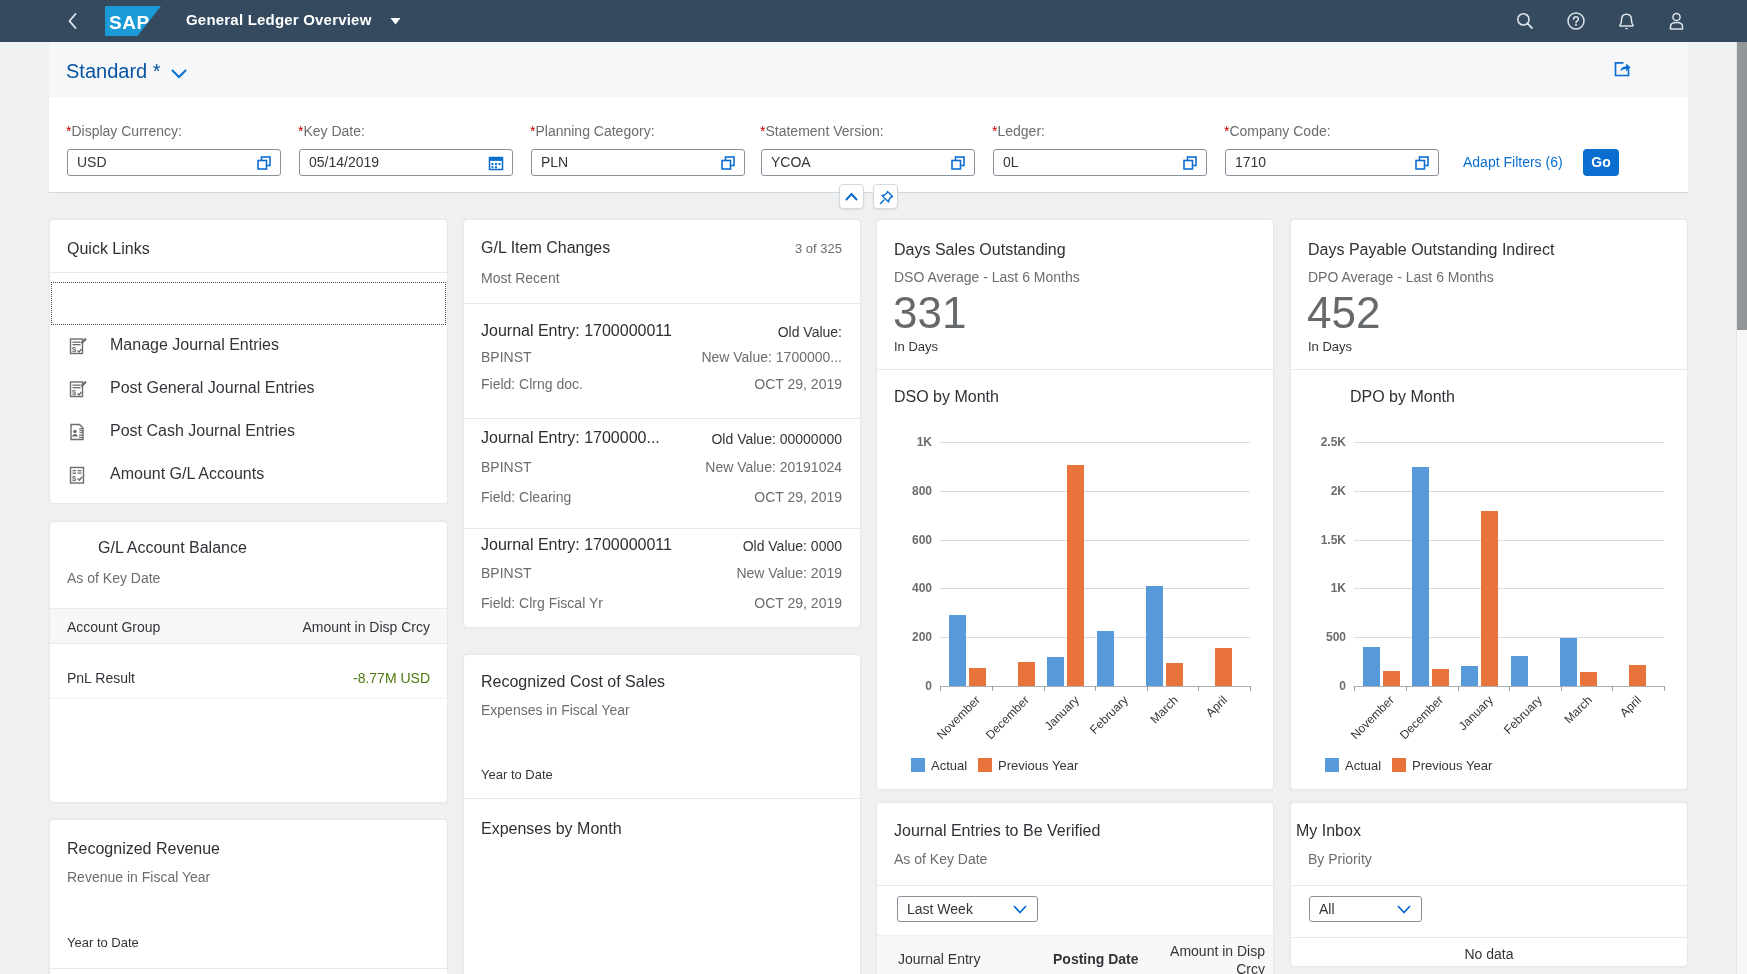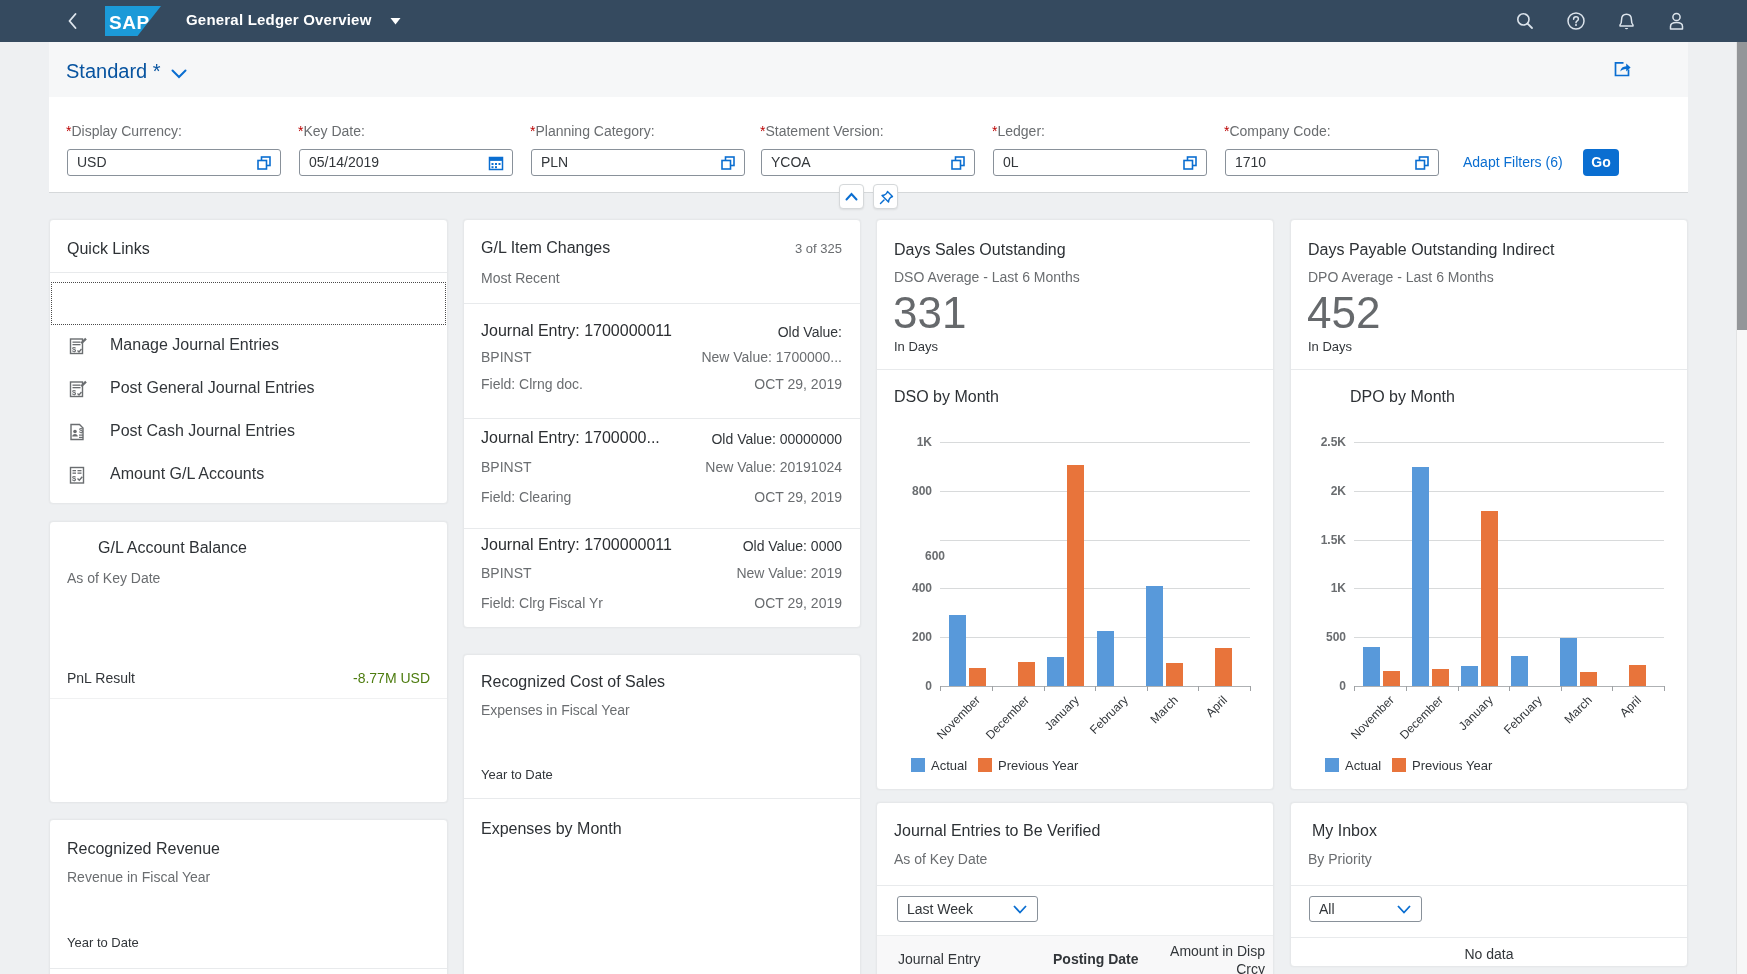--- a/index.html
+++ b/index.html
@@ -174,20 +174,24 @@
       <text x="5" y="17" font-size="7.5" font-weight="bold" fill="#6a6d70" font-family="Liberation Sans,sans-serif">$</text>
       <path d="M10.5 14.5 l1.8 1.8 l3 -3.5" fill="none" stroke="#6a6d70" stroke-width="1.4"></path>
     </svg>
     <span class="qt">Amount G/L Accounts</span>
   </div>
 </div>
 
 <div class="card" id="gab" style="left:49px;top:521px;width:399px;height:282px;">
   <div class="ct abs" style="left:17px;top:17px;margin-left:31px;">G/L Account Balance</div>
   <div class="cs abs" style="left:17px;top:48px;">As of Key Date</div>
+  <div class="abs" style="left:0;top:86px;width:100%;height:36px;background:#f7f7f8;border-top:1px solid #e8eaec;border-bottom:1px solid #e8eaec;">
+    <div class="abs" style="left:17px;top:10px;font-size:14px;color:#32363a;">Account Group</div>
+    <div class="abs" style="right:17px;top:10px;font-size:14px;color:#32363a;">Amount in Disp Crcy</div>
+  </div>
   <div class="abs" style="left:17px;top:148px;font-size:14px;color:#32363a;">PnL Result</div>
   <div class="abs" style="right:17px;top:148px;font-size:14px;color:#4d7c0f;">-8.77M USD</div>
   <div class="sep" style="top:176px;background:#f0f1f2;"></div>
 </div>
 
 <div class="card" id="rr" style="left:49px;top:819px;width:399px;height:300px;">
   <div class="ct abs" style="left:17px;top:20px;">Recognized Revenue</div>
   <div class="cs abs" style="left:17px;top:49px;">Revenue in Fiscal Year</div>
   <div class="abs" style="left:17px;top:115px;font-size:13px;color:#32363a;">Year to Date</div>
   <div class="sep" style="top:148px;"></div>
@@ -243,21 +247,21 @@
   <div class="gridline" style="left:63px;width:310px;top:466px;background:#aeb1b4;"></div>
     <div class="abs" style="left:63px;top:466px;width:1px;height:5px;background:#9ea1a4;"></div>
     <div class="abs" style="left:115px;top:466px;width:1px;height:5px;background:#9ea1a4;"></div>
     <div class="abs" style="left:167px;top:466px;width:1px;height:5px;background:#9ea1a4;"></div>
     <div class="abs" style="left:218px;top:466px;width:1px;height:5px;background:#9ea1a4;"></div>
     <div class="abs" style="left:270px;top:466px;width:1px;height:5px;background:#9ea1a4;"></div>
     <div class="abs" style="left:321px;top:466px;width:1px;height:5px;background:#9ea1a4;"></div>
     <div class="abs" style="left:373px;top:466px;width:1px;height:5px;background:#9ea1a4;"></div>
   <div class="ylab" style="left:5px;top:215px;">1K</div>
   <div class="ylab" style="left:5px;top:264px;">800</div>
-  <div class="ylab" style="left:18px;top:313px;margin-top:16px;">600</div>
+  <div class="ylab" style="left:5px;top:313px;">600</div>
   <div class="ylab" style="left:5px;top:361px;">400</div>
   <div class="ylab" style="left:5px;top:410px;">200</div>
   <div class="ylab" style="left:5px;top:459px;">0</div>
   <div class="bar blue" style="left:72px;top:395px;width:17px;height:71px;"></div>
   <div class="bar orange" style="left:92px;top:448px;width:17px;height:18px;"></div>
   <div class="bar orange" style="left:141px;top:442px;width:17px;height:24px;"></div>
   <div class="bar blue" style="left:170px;top:437px;width:17px;height:29px;"></div>
   <div class="bar orange" style="left:190px;top:245px;width:17px;height:221px;"></div>
   <div class="bar blue" style="left:220px;top:411px;width:17px;height:55px;"></div>
   <div class="bar blue" style="left:269px;top:366px;width:17px;height:100px;"></div>
@@ -333,21 +337,21 @@
       </svg>
   </div>
   <div class="abs" style="left:0;top:132px;width:100%;height:40px;background:#f8f8f9;border-top:1px solid #eceeef;">
     <div class="abs" style="left:21px;top:15px;font-size:14px;color:#32363a;">Journal Entry</div>
     <div class="abs" style="left:176px;top:15px;font-size:14px;color:#32363a;font-weight:bold;">Posting Date</div>
     <div class="abs" style="right:8px;top:6px;font-size:14px;color:#32363a;text-align:right;line-height:18px;">Amount in Disp<br>Crcy</div>
   </div>
 </div>
 
 <div class="card" id="mi" style="left:1290px;top:802px;width:398px;height:165px;">
-  <div class="ct abs" style="left:21px;top:19px;">My Inbox</div>
+  <div class="ct abs" style="left:5px;top:19px;">My Inbox</div>
   <div class="cs abs" style="left:17px;top:48px;">By Priority</div>
   <div class="sep" style="top:82px;"></div>
   <div class="abs" style="left:18px;top:93px;width:113px;height:26px;border:1px solid #89919a;border-radius:3px;font-size:14px;color:#32363a;line-height:24px;padding-left:9px;">All
     <svg style="position:absolute;right:10px;top:8px;" width="14" height="9" viewBox="0 0 14 9">
         <path d="M1 1 L7 7.5 L13 1" fill="none" stroke="#0a6ed1" stroke-width="1.8"></path>
       </svg>
   </div>
   <div class="sep" style="top:134px;"></div>
   <div class="abs" style="left:0;top:143px;width:100%;text-align:center;font-size:14px;color:#32363a;">No data</div>
 </div>

